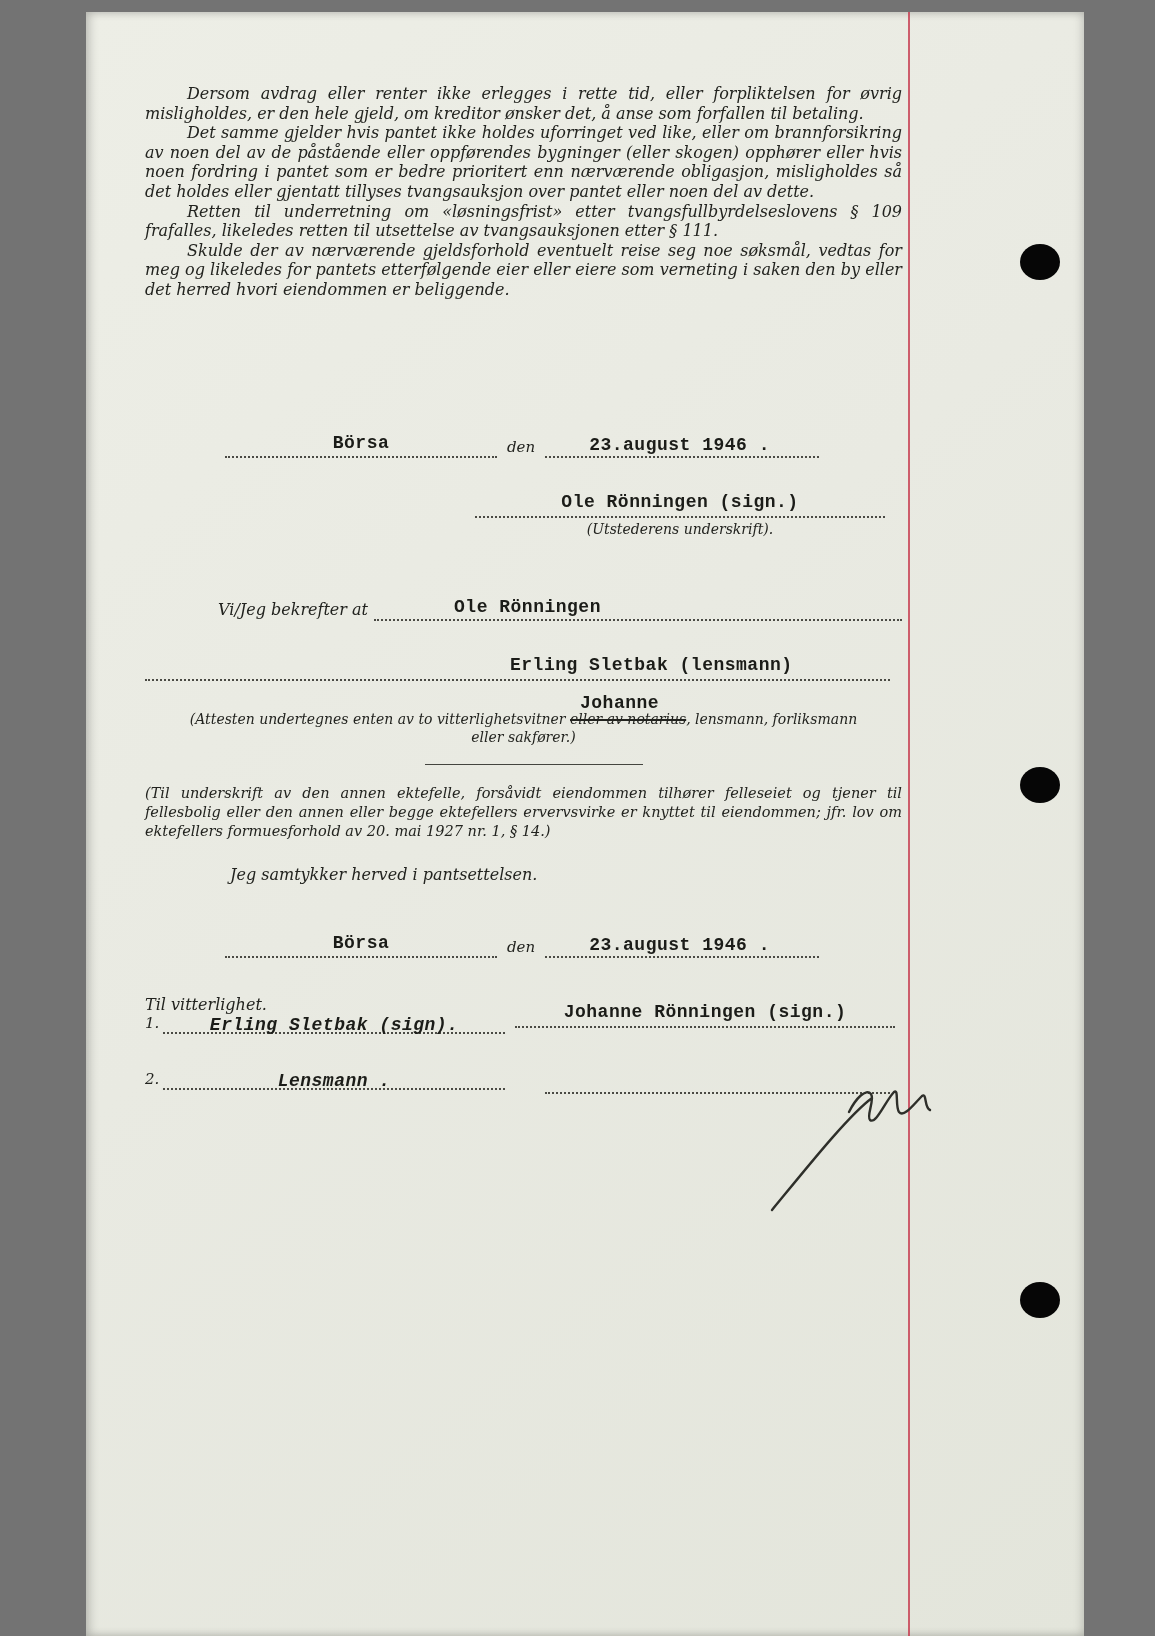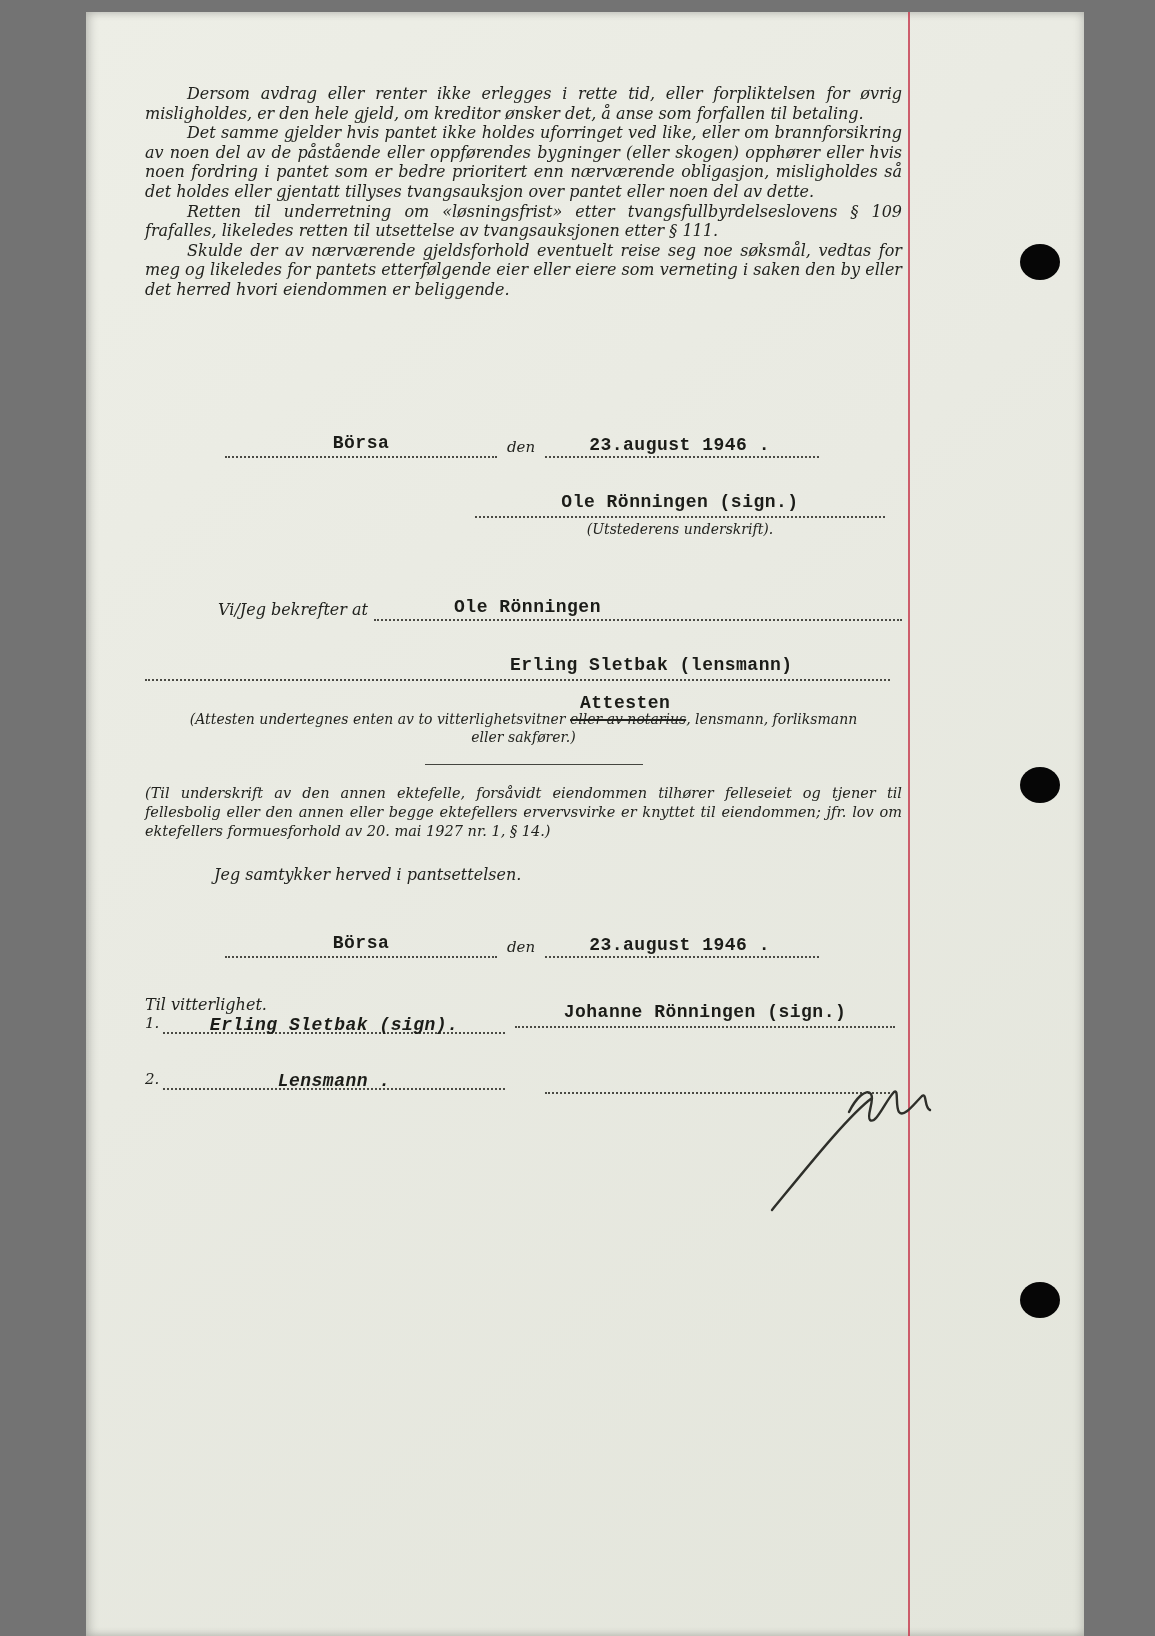--- a/index.html
+++ b/index.html
@@ -127,21 +127,21 @@
   .spouse-note {
     position: absolute;
     left: 59px;
     top: 772px;
     width: 757px;
     font-size: 14.5px;
     line-height: 19px;
     text-align: justify;
   }
 
-  .consent-line { position: absolute; left: 128px; top: 853px; font-size: 16px; }
+  .consent-line { position: absolute; left: 144px; top: 853px; font-size: 16px; }
 
   .til-vitterlighet { position: absolute; left: 59px; top: 962px; font-size: 16px; margin-top: 21px; }
 
   .witness-row {
     position: absolute;
     left: 59px;
     width: 360px;
     display: flex;
     align-items: flex-end;
   }
@@ -206,21 +206,21 @@
         <span class="dots confirm-dots"><span class="typed">Ole Rönningen</span></span>
       </div>
     </div>
 
     <div class="attestor-block">
       <div class="attestor-rule">
         <span class="typed attestor-name">Erling Sletbak (lensmann)</span>
       </div>
     </div>
 
-    <span class="typed lensmann-typed">Attesten</span>
+    <span class="typed lensmann-typed">Johanne</span>
 
     <div class="attest-note printed">
       <div><span>(Attesten undertegnes enten av to vitterlighetsvitner </span><span class="struck">eller av notarius</span><span>, lensmann, forliksmann</span></div>
       <div>eller sakfører.)</div>
     </div>
 
     <div class="divider"></div>
 
     <div class="spouse-note printed">(Til underskrift av den annen ektefelle, forsåvidt eiendommen tilhører felleseiet og tjener til fellesbolig eller den annen eller begge ektefellers ervervsvirke er knyttet til eiendommen; jfr. lov om ektefellers formuesforhold av 20. mai 1927 nr. 1, § 14.)</div>
 

